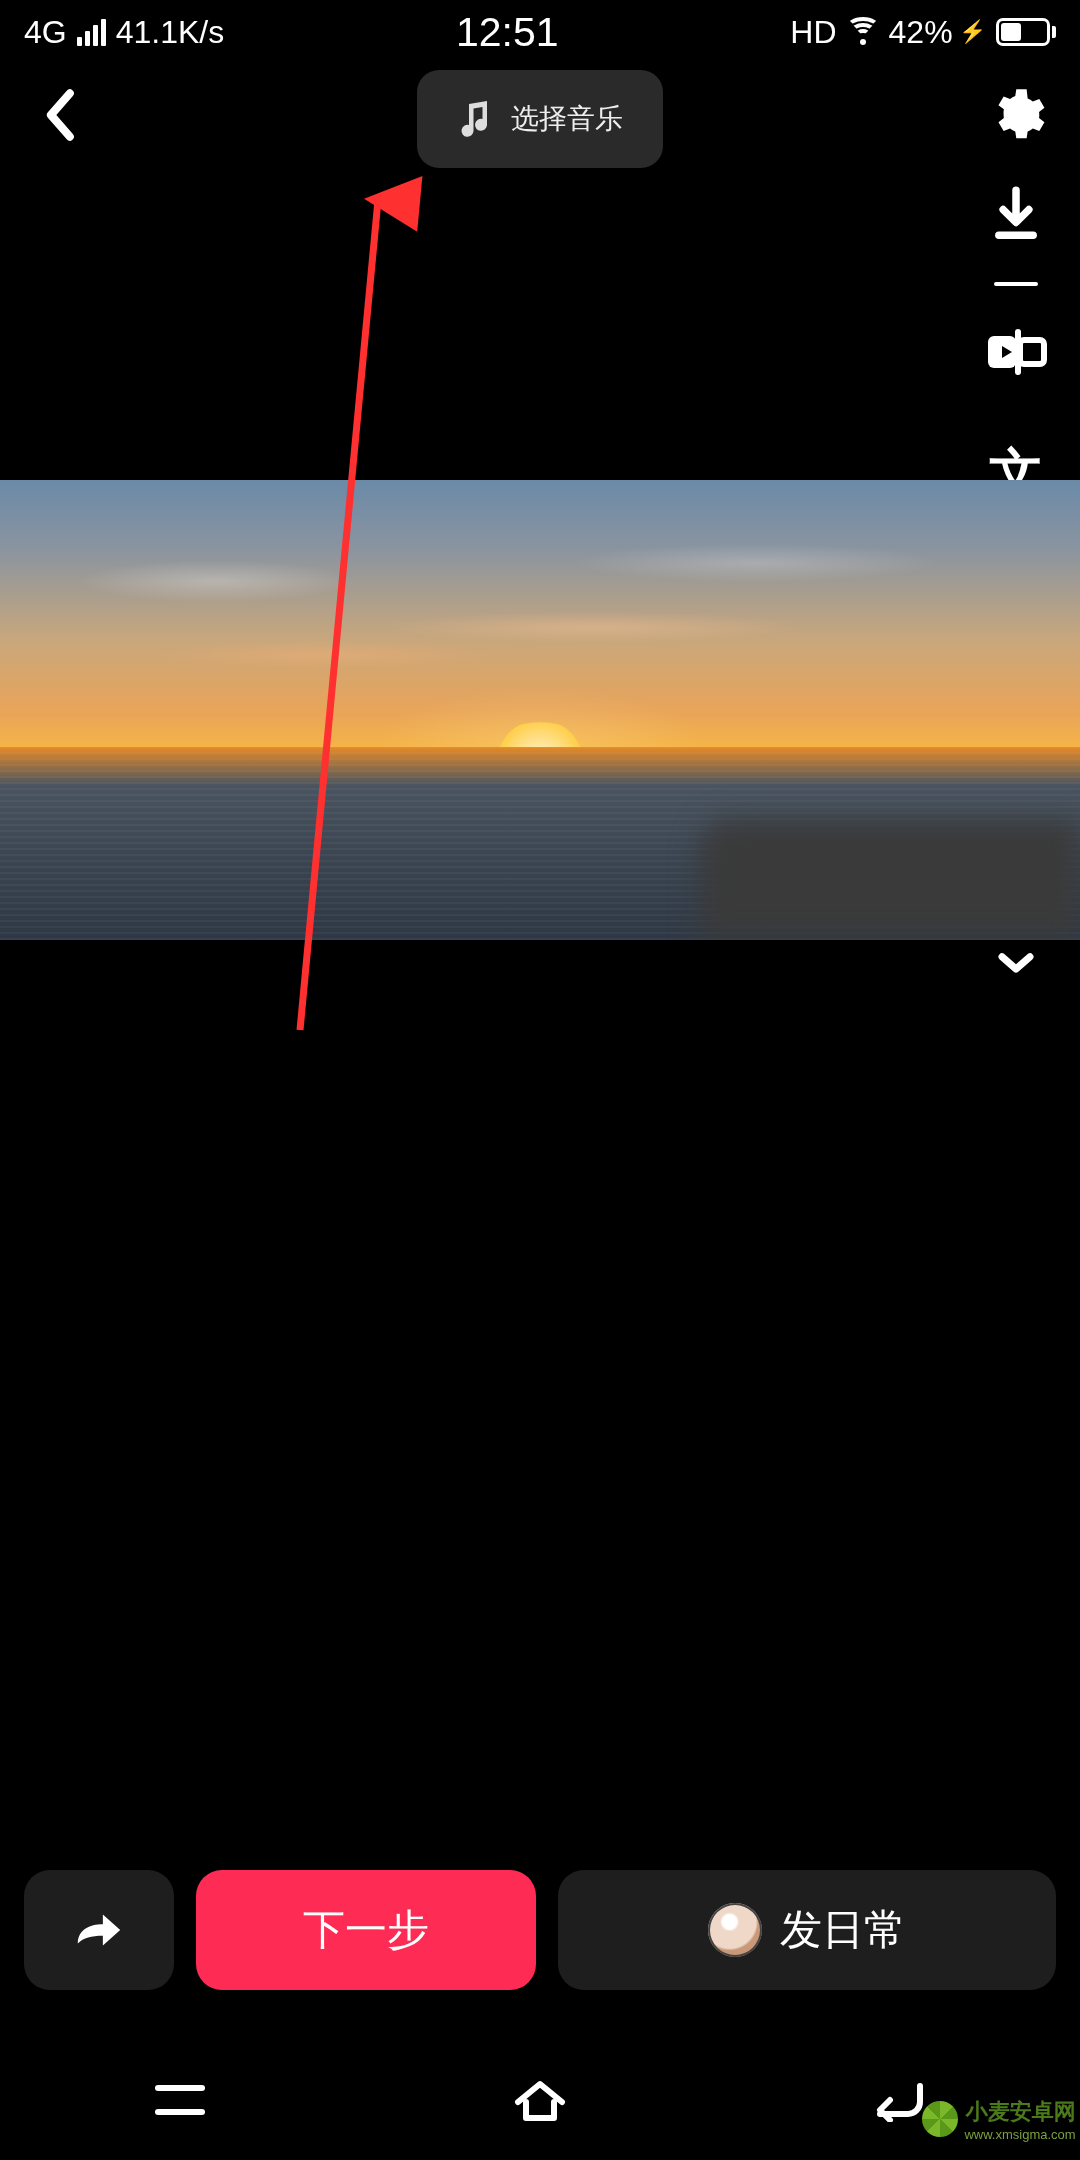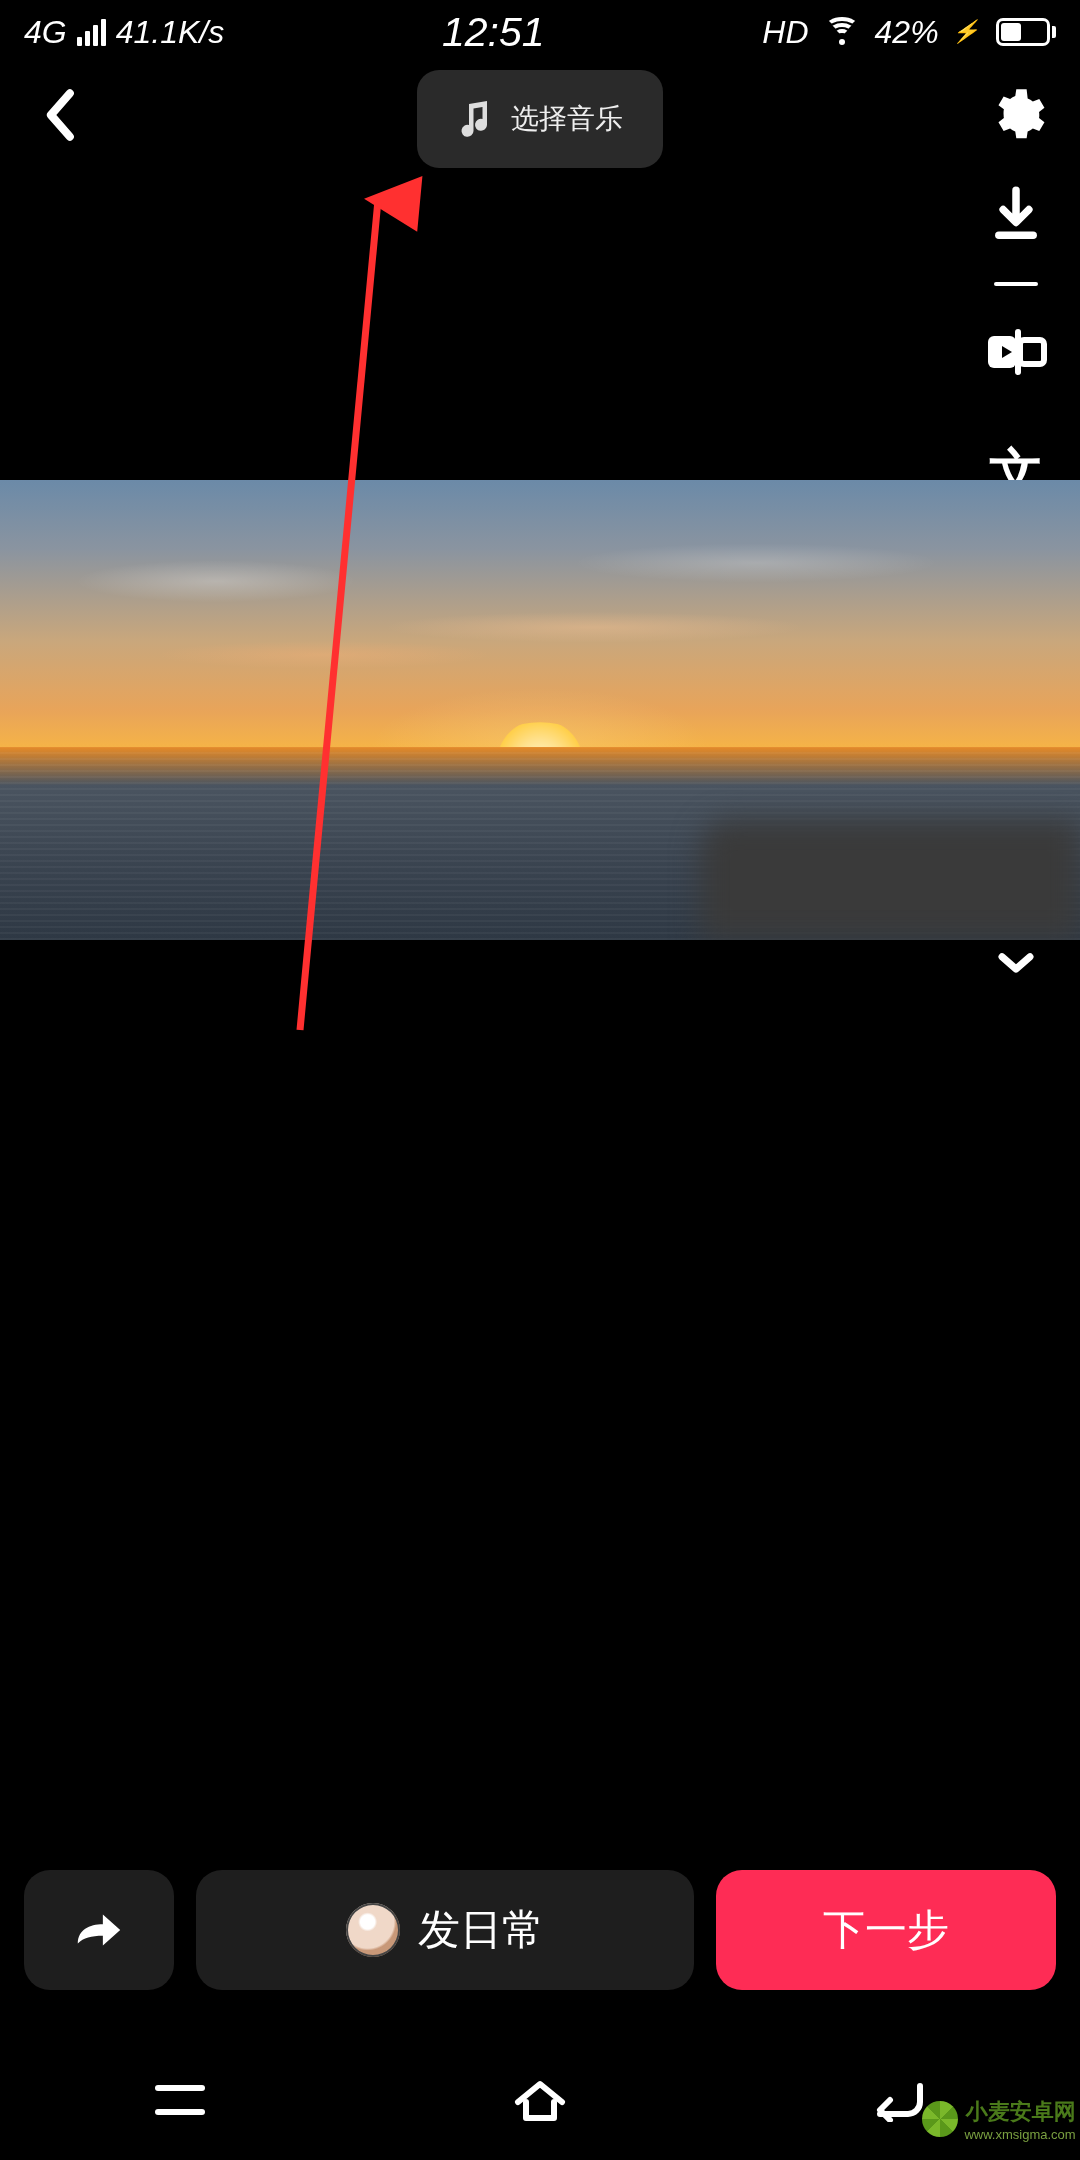--- a/index.html
+++ b/index.html
@@ -1,22 +1,22 @@
 <!DOCTYPE html>
 <html><head>
 <meta charset="utf-8">
 <style>
   * { margin: 0; padding: 0; box-sizing: border-box; }
   html, body { width: 1080px; height: 2160px; background: #000; font-family: -apple-system, "PingFang SC", "Microsoft YaHei", sans-serif; color: #fff; overflow: hidden; }
   .screen { position: relative; width: 1080px; height: 2160px; }
 
   
-  .status-bar { position: absolute; top: 0; left: 0; right: 0; height: 64px; display: flex; align-items: center; justify-content: space-between; padding: 0 24px; font-size: 32px; font-weight: 500; font-style: italic; }
+  .status-bar { position: absolute; top: 0; left: 0; right: 0; height: 64px; display: flex; align-items: center; justify-content: space-between; padding: 0 24px; font-size: 32px; font-weight: 500; }
   .status-left { display: flex; align-items: center; gap: 10px; }
-  .status-right { display: flex; align-items: center; gap: 16px; }
+  .status-right { display: flex; align-items: center; gap: 9px; }
   .signal-bars { display: inline-flex; align-items: flex-end; gap: 3px; height: 28px; }
   .signal-bars span { width: 5px; background: #fff; border-radius: 1px; }
   .signal-bars span:nth-child(1){height:9px;} .signal-bars span:nth-child(2){height:15px;}
   .signal-bars span:nth-child(3){height:21px;} .signal-bars span:nth-child(4){height:27px;}
   .wifi-icon { width: 34px; height: 26px; position: relative; }
   .wifi-icon::before { content:''; position:absolute; bottom:0; left:50%; transform:translateX(-50%); width:6px; height:6px; background:#fff; border-radius:50%; }
   .wifi-icon .arc1,.wifi-icon .arc2,.wifi-icon .arc3 { position:absolute; left:50%; transform:translateX(-50%); border:4px solid #fff; border-bottom:none; border-left-color:transparent; border-right-color:transparent; border-radius:50% 50% 0 0; }
   .wifi-icon .arc1{width:14px;height:10px;bottom:6px;} .wifi-icon .arc2{width:24px;height:16px;bottom:6px;} .wifi-icon .arc3{width:34px;height:22px;bottom:6px;}
   .battery { display:inline-flex; align-items:center; gap:2px; }
   .battery-body { width:54px; height:28px; border:3px solid #fff; border-radius:7px; position:relative; }
@@ -195,26 +195,26 @@
     </defs>
     <line x1="300" y1="1030" x2="378" y2="200" stroke="#ff3030" stroke-width="7" marker-end="url(#ah)"></line>
   </svg>
 
   <div class="bottom-actions">
     <div class="btn btn-share">
       <svg width="54" height="44" viewBox="0 0 28 22">
         <path d="M3 18c0-7 6-10 13-10V3l9 8-9 8v-5c-6 0-10 1-13 4z" fill="#fff"></path>
       </svg>
     </div>
+    <div class="btn btn-next">
+      <span>下一步</span>
+    </div>
     <div class="btn btn-daily">
       <span class="avatar"></span>
       <span>发日常</span>
-    </div>
-    <div class="btn btn-next">
-      <span>下一步</span>
     </div>
   </div>
 
   <div class="sysnav">
     <div class="nav-btn">
       <svg width="56" height="40" viewBox="0 0 28 20">
         <line x1="3" y1="4" x2="25" y2="4" stroke="#fff" stroke-width="3" stroke-linecap="round"></line>
         <line x1="3" y1="16" x2="25" y2="16" stroke="#fff" stroke-width="3" stroke-linecap="round"></line>
       </svg>
     </div>

